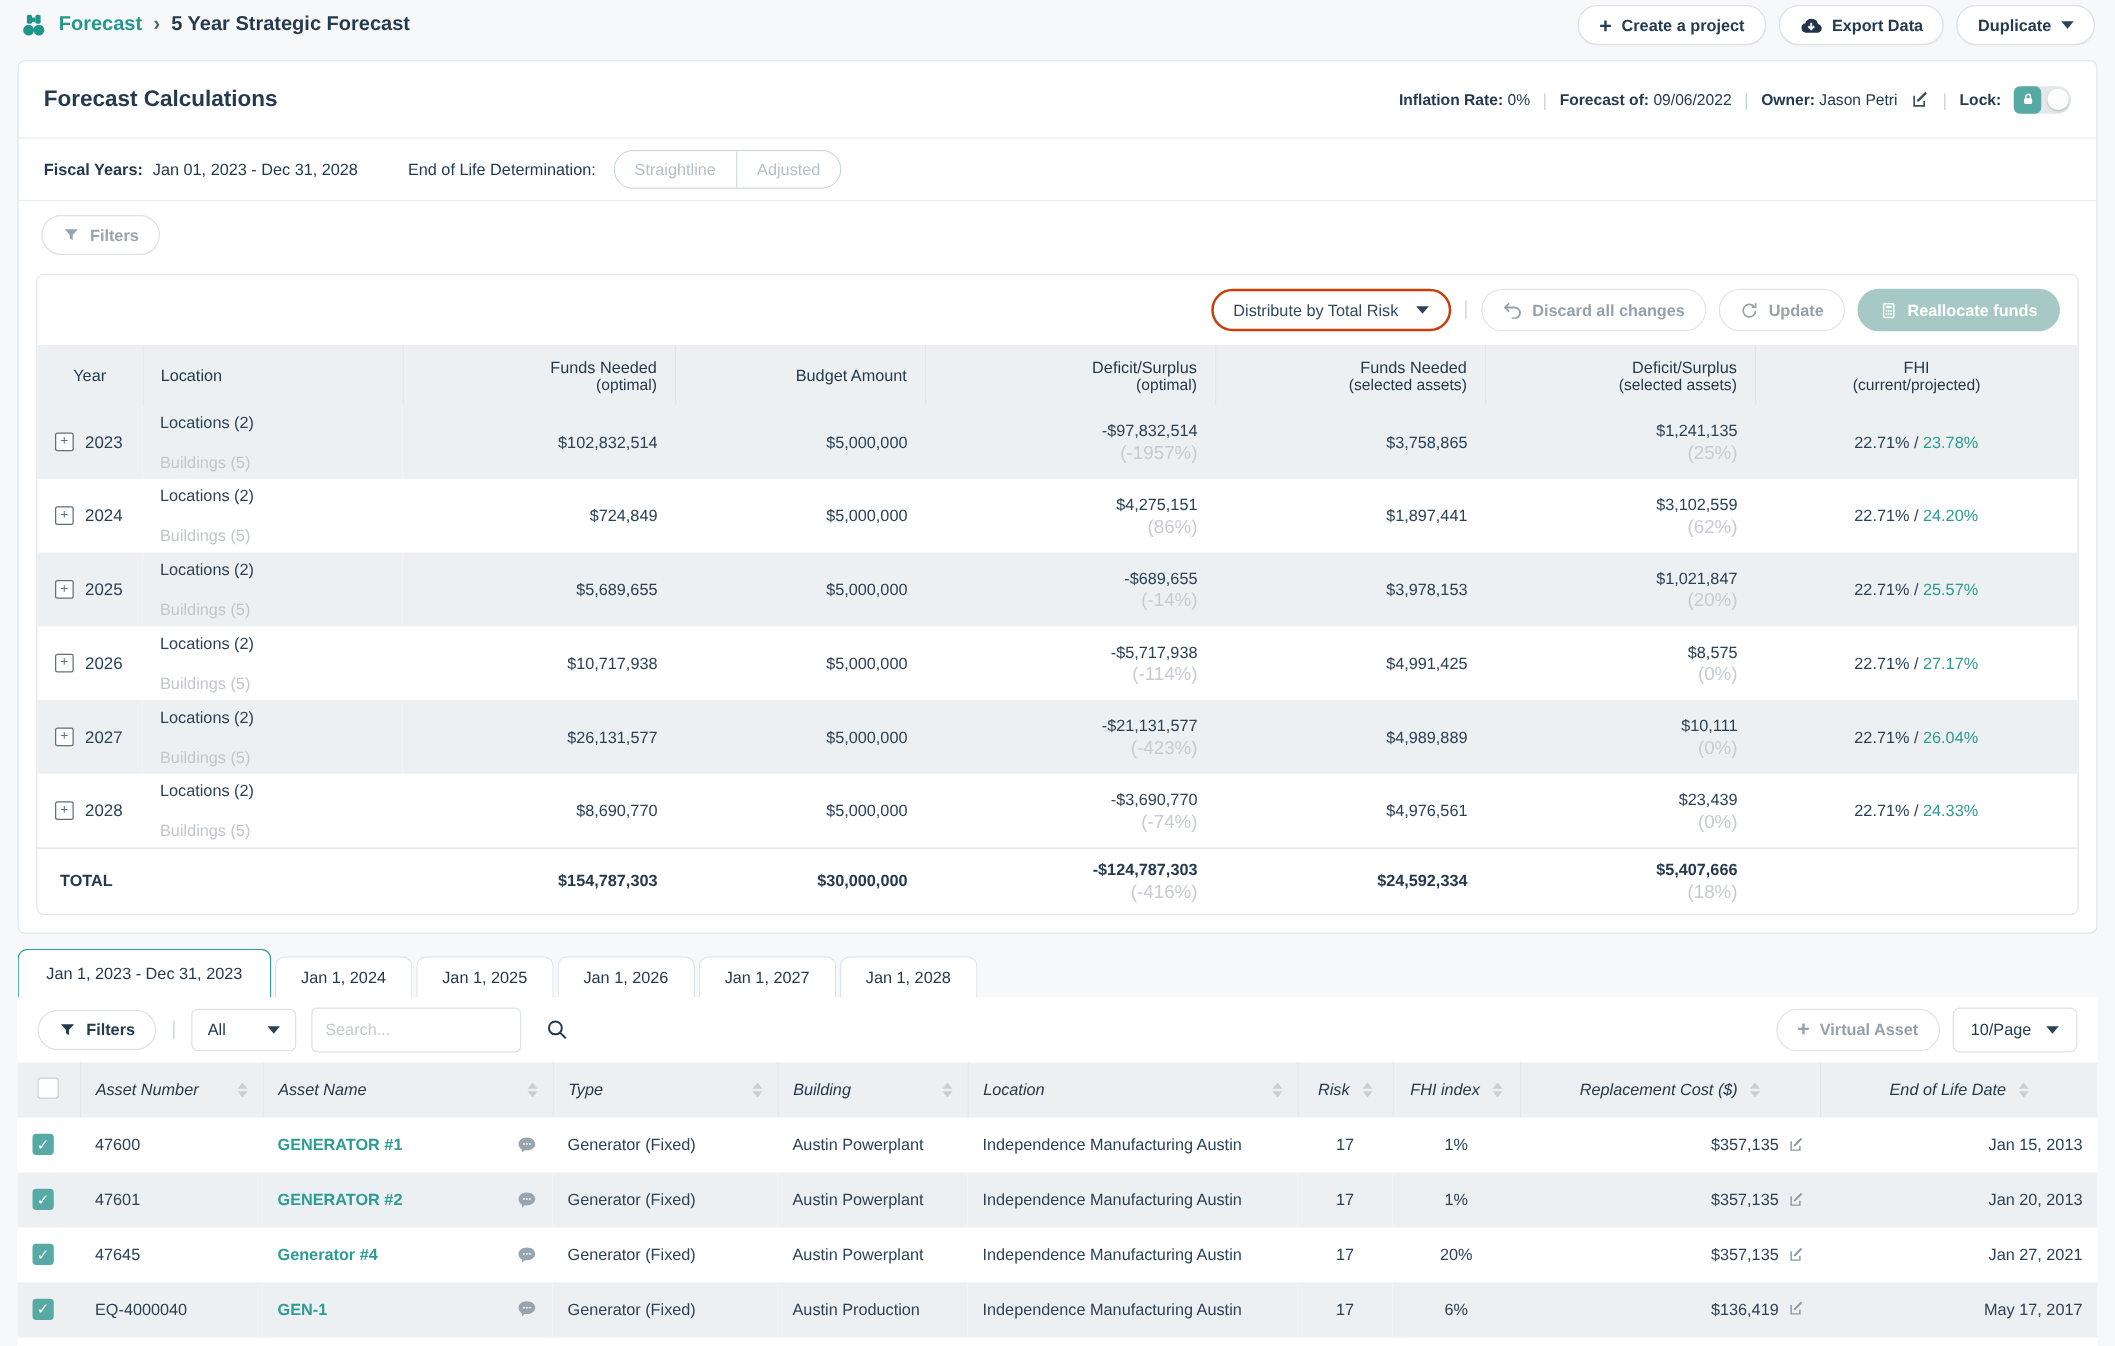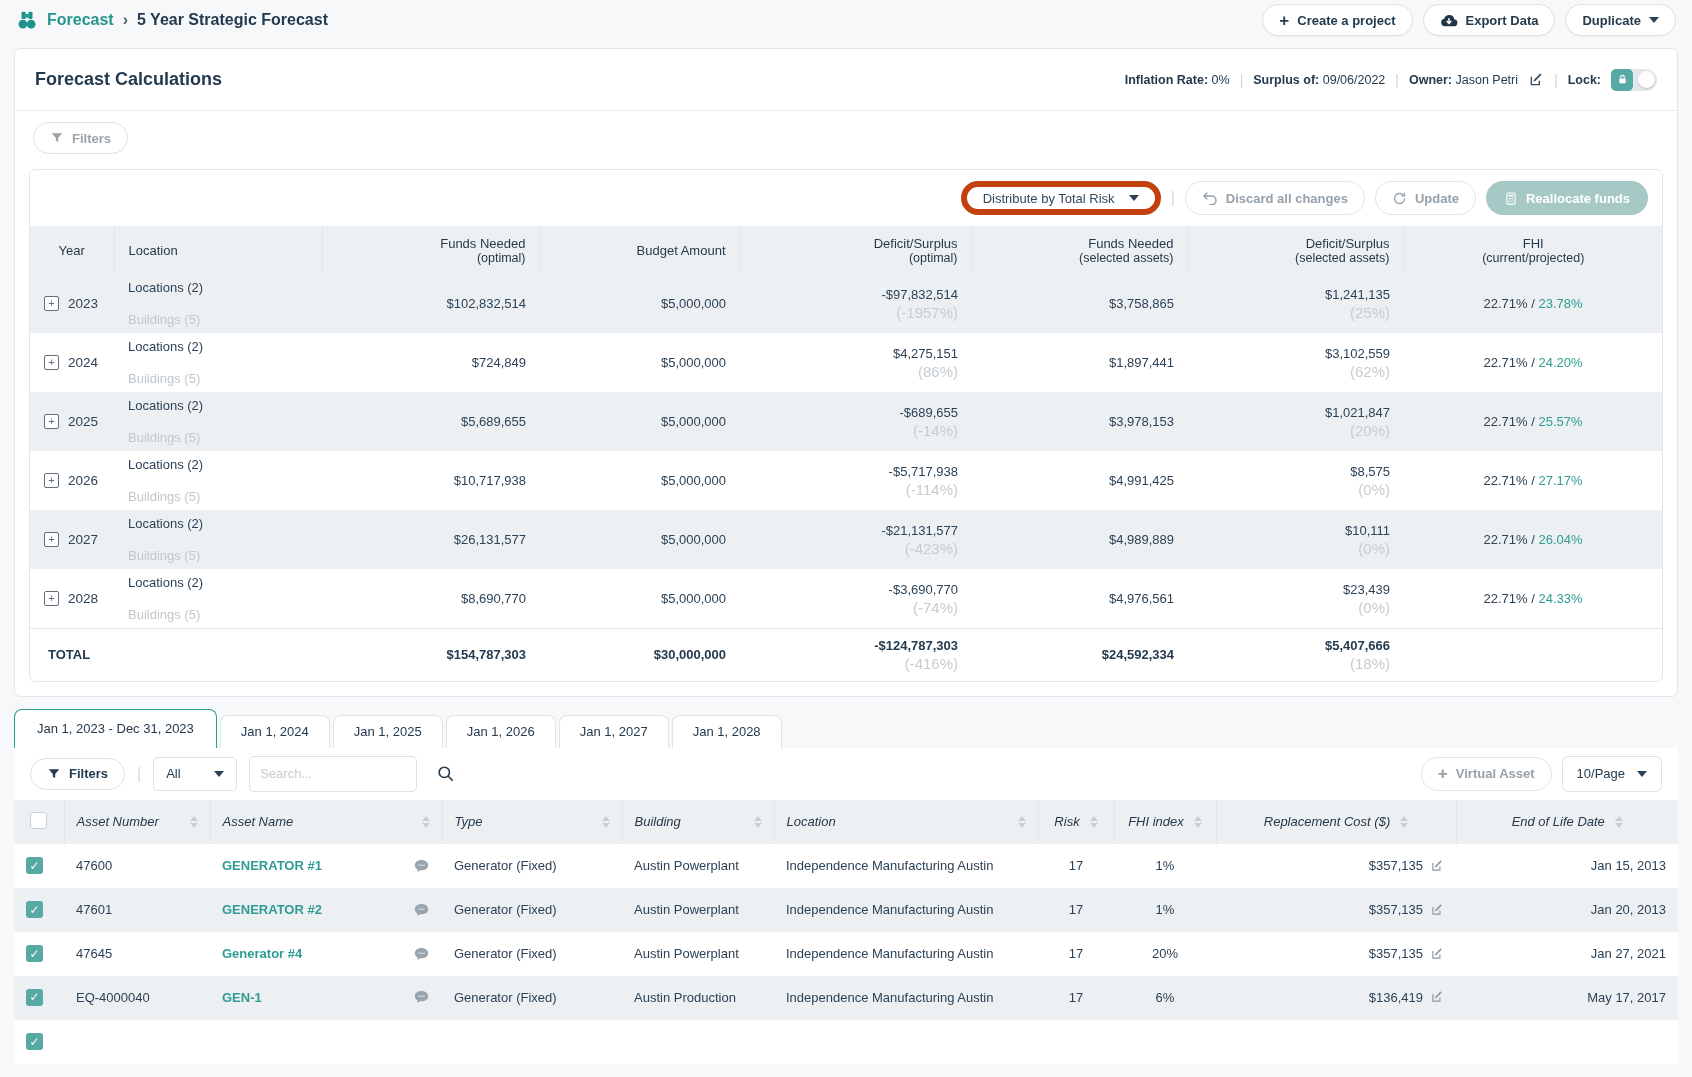--- a/index.html
+++ b/index.html
@@ -59,21 +59,21 @@
 
   
   .table-shell { margin:4px 14px 14px; border:1px solid #e2e6ea; border-radius:6px; overflow:hidden; }
   .table-toolbar { height:56px; display:flex; align-items:center; justify-content:flex-end;
     gap:10px; padding:0 14px; }
   .tb-sep { color:#d3d9de; font-size:16px; }
   .ghost-btn { display:inline-flex; align-items:center; gap:8px; background:#fff;
     border:1px solid #e0e5e9; border-radius:17px; height:34px; padding:0 16px;
     font-size:13px; font-weight:700; color:#97a1aa; cursor:pointer; }
   .dropdown-btn { display:inline-flex; align-items:center; gap:14px; background:#fff;
-    border:6px solid #c2410c; border-radius:17px; height:34px; padding:0 16px;
+    border:2px solid #c2410c; border-radius:17px; height:34px; padding:0 16px;
     font-size:13px; font-weight:400; color:#33495c; cursor:pointer; }
   .primary-muted { display:inline-flex; align-items:center; gap:8px; background:#a6c9c6;
     border:none; border-radius:17px; height:34px; padding:17px 18px; font-size:13px;
     font-weight:700; color:#fff; cursor:pointer; }
 
   table.forecast { width:100%; border-collapse:collapse; }
   table.forecast th { background:#edf0f2; font-weight:400; color:#25394b; font-size:13px;
     padding:8px 14px; height:48px; vertical-align:middle; }
   table.forecast th + th { border-left:1px solid #e2e6ea; }
   table.forecast th .h2 { font-size:12.5px; }
@@ -180,21 +180,21 @@
 </div>
 
 <div class="card">
 
   <div class="title-row">
     <div class="section-title">Forecast Calculations</div>
     <div class="meta">
       <span><b>Inflation Rate:</b>
         <span>0%</span></span>
       <span class="sep">|</span>
-      <span><b>Surplus of:</b>
+      <span><b>Forecast of:</b>
         <span>09/06/2022</span></span>
       <span class="sep">|</span>
       <span><b>Owner:</b>
         <span>Jason Petri</span></span>
       <span class="icon-btn">
         <svg width="16" height="16" viewBox="0 0 24 24" fill="none" stroke="#3c4f61" stroke-width="2">
             <path d="M5 7v12h12v-6"></path>
             <path d="M20.3 4.2L11 13.5l-2.6.6.6-2.6 9.3-9.3z" fill="#3c4f61" stroke="none"></path>
           </svg>
       </span>
@@ -205,20 +205,30 @@
           <svg width="11" height="11" viewBox="0 0 24 24">
               <rect x="5" y="10" width="14" height="10" rx="2" fill="#fff"></rect>
               <path d="M8 10V7a4 4 0 0 1 8 0v3" fill="none" stroke="#fff" stroke-width="2.4"></path>
             </svg>
         </span>
         <span class="knob"></span>
       </span>
     </div>
   </div>
 
+  <div class="fiscal-row">
+    <span class="lbl">Fiscal Years:</span>
+    <span>Jan 01, 2023 - Dec 31, 2028</span>
+    <span class="gap"></span>
+    <span>End of Life Determination:</span>
+    <span class="seg">
+      <span class="opt">Straightline</span>
+      <span class="opt">Adjusted</span>
+    </span>
+  </div>
 
   <div class="filters-row">
     <button class="filters-pill">
       <span>
         <svg width="14" height="14" viewBox="0 0 24 24" fill="#9aa4ad">
             <path d="M3 4h18l-7 8v7l-4-2.2V12z"></path>
           </svg>
       </span>
       <span>Filters</span>
     </button>

